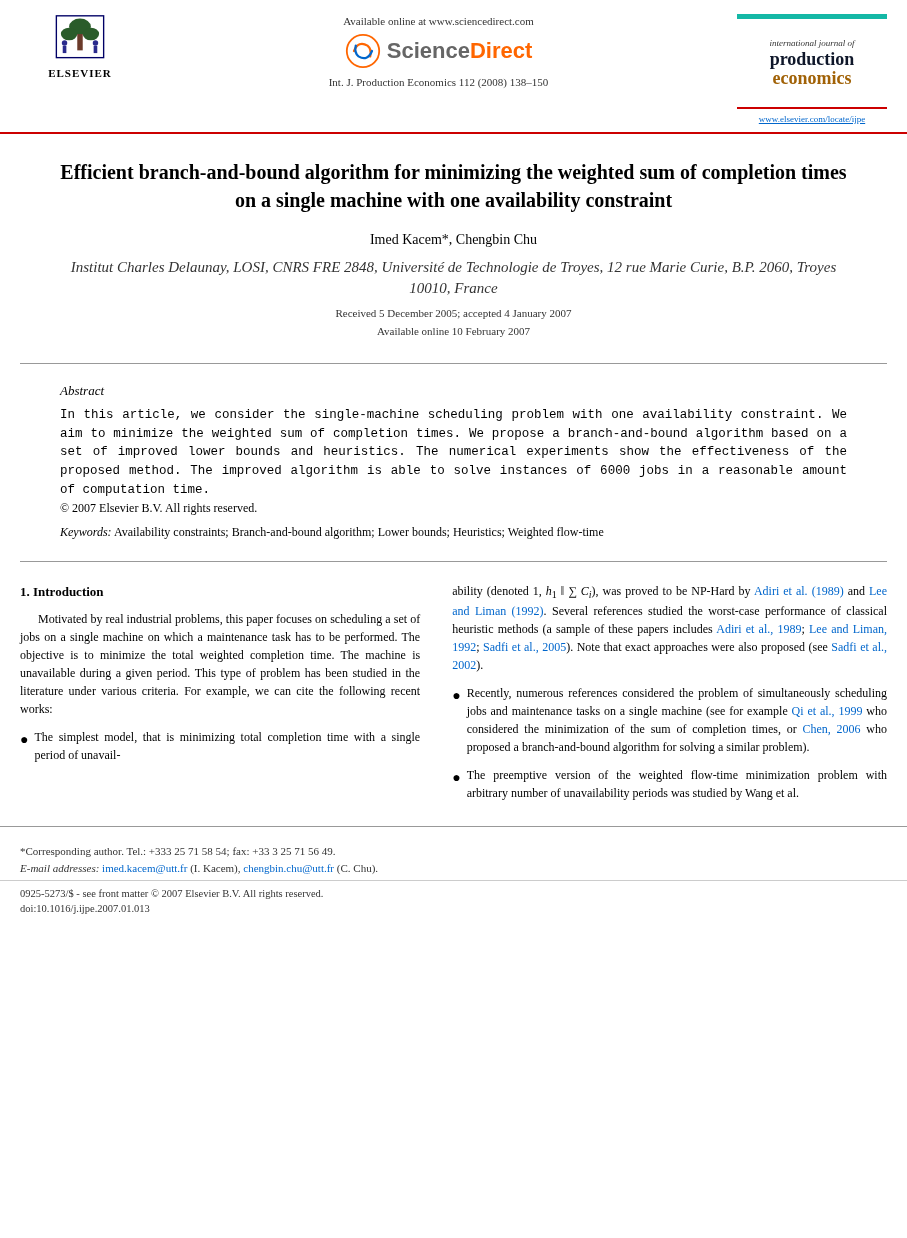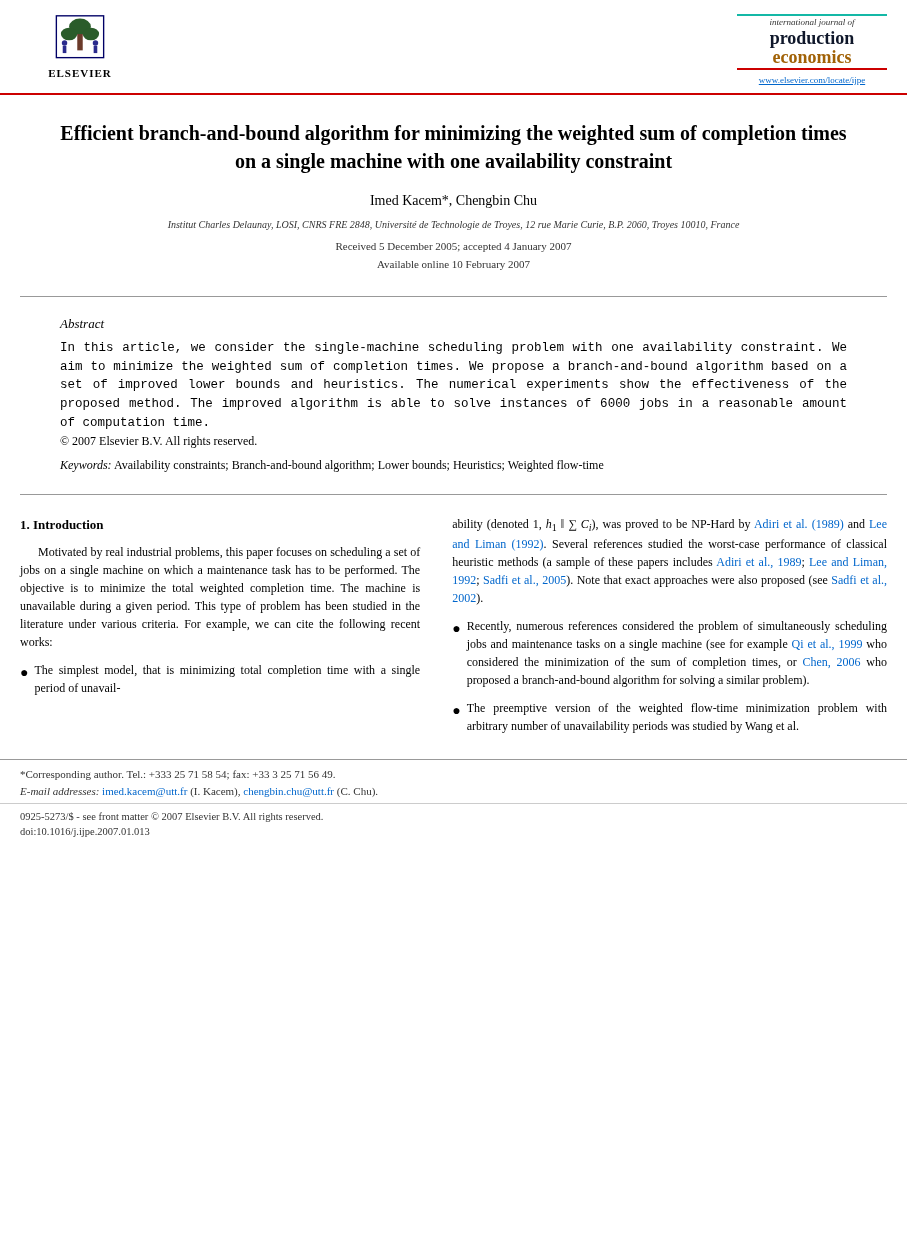--- a/index.html
+++ b/index.html
@@ -79,23 +79,23 @@
     .journal-info {
       font-size: 11px;
       color: #333;
       text-align: center;
     }
     .header-right {
       width: 150px;
       text-align: right;
     }
     .journal-title-box {
-      border-top: 2px solid #14b8a6;
+      border-top: 5px solid #14b8a6;
       border-bottom: 2px solid #c00;
-      padding: 0 6px;
+      padding: 18px 6px;
       text-align: center;
       margin-bottom: 4px;
     }
     .intl-journal {
       font-size: 9px;
       color: #333;
       font-style: italic;
     }
     .production-text {
       font-size: 18px;
@@ -127,21 +127,21 @@
       font-size: 20px;
       font-weight: bold;
       line-height: 1.4;
       margin-bottom: 16px;
     }
     .authors {
       font-size: 14px;
       margin-bottom: 8px;
     }
     .affiliation {
-      font-size: 10px;
+      font-size: 15px;
       font-style: italic;
       color: #333;
       margin-bottom: 6px;
       line-height: 1.4;
     }
     .dates {
       font-size: 11px;
       color: #333;
       line-height: 1.6;
     }
@@ -230,21 +230,21 @@
       font-size: 14px;
       flex-shrink: 0;
       margin-top: 1px;
     }
     .bullet-text {
       flex: 1;
     }
 
     
     .footnote-area {
-      padding: 6px 20px 4px 20px;
+      padding: 16px 20px 4px 20px;
       border-top: 1px solid #999;
       margin-top: 4px;
     }
     .footnote-line {
       font-size: 11px;
       line-height: 1.5;
       color: #333;
     }
     .footnote-link {
       color: #06c;
@@ -279,20 +279,33 @@
           <circle cx="13" cy="32" r="3" fill="#2a2a8c"></circle>
           <rect x="11" y="35" width="4" height="8" fill="#2a2a8c"></rect>
 
           <circle cx="47" cy="32" r="3" fill="#2a2a8c"></circle>
           <rect x="45" y="35" width="4" height="8" fill="#2a2a8c"></rect>
         </svg>
         <span class="elsevier-text">ELSEVIER</span>
       </div>
     </div>
 
+    <div class="header-center">
+      <div class="available-online">Available online at www.sciencedirect.com</div>
+      <div class="sciencedirect-logo">
+        <svg class="sd-icon" viewBox="0 0 40 40" xmlns="http://www.w3.org/2000/svg">
+
+          <circle cx="20" cy="20" r="18" fill="none" stroke="#f60" stroke-width="2"></circle>
+          <path d="M10 20 Q15 8 25 14 Q30 18 28 26" fill="none" stroke="#f60" stroke-width="2.5" stroke-linecap="round"></path>
+          <path d="M30 20 Q25 32 15 26 Q10 22 12 14" fill="none" stroke="#06c" stroke-width="2.5" stroke-linecap="round"></path>
+        </svg>
+        <span class="sd-text"><span>Science</span>Direct</span>
+      </div>
+      <div class="journal-info">Int. J. Production Economics 112 (2008) 138–150</div>
+    </div>
 
     <div class="header-right">
       <div class="journal-title-box">
         <div class="intl-journal">international journal of</div>
         <div class="production-text">production</div>
         <div class="economics-text">economics</div>
       </div>
       <span class="journal-url">www.elsevier.com/locate/ijpe</span>
     </div>
   </div>

